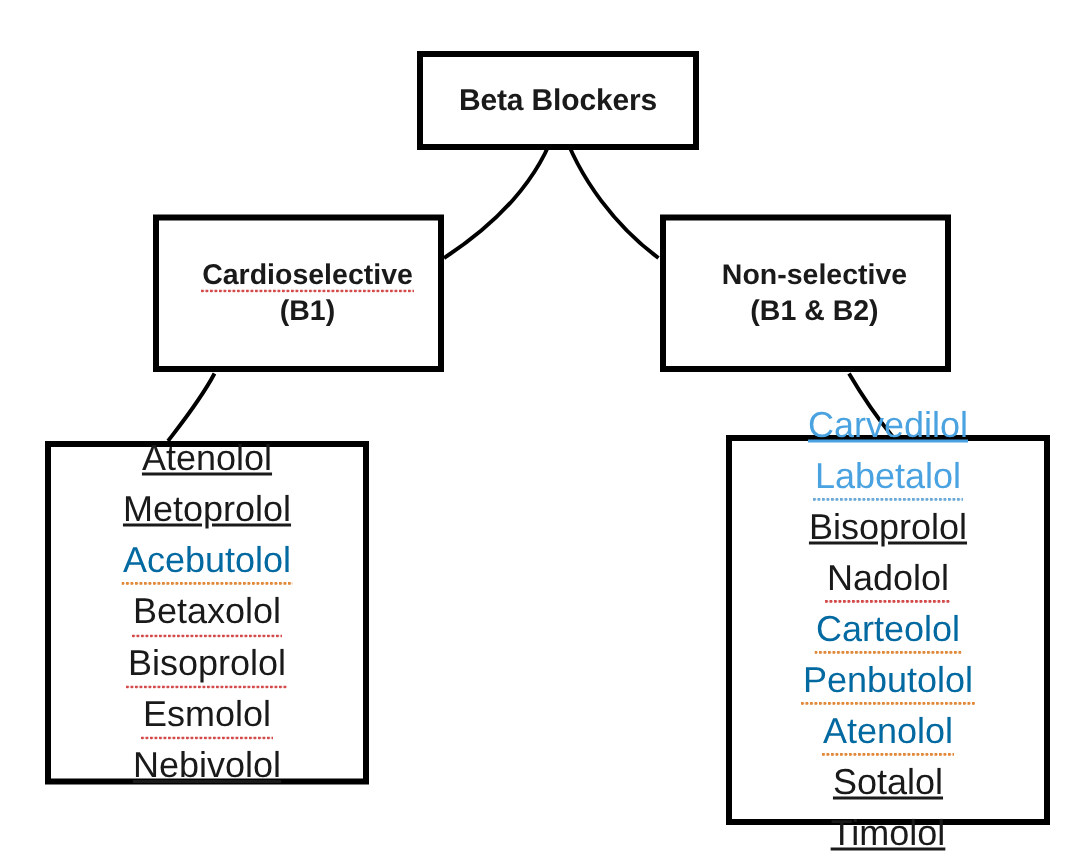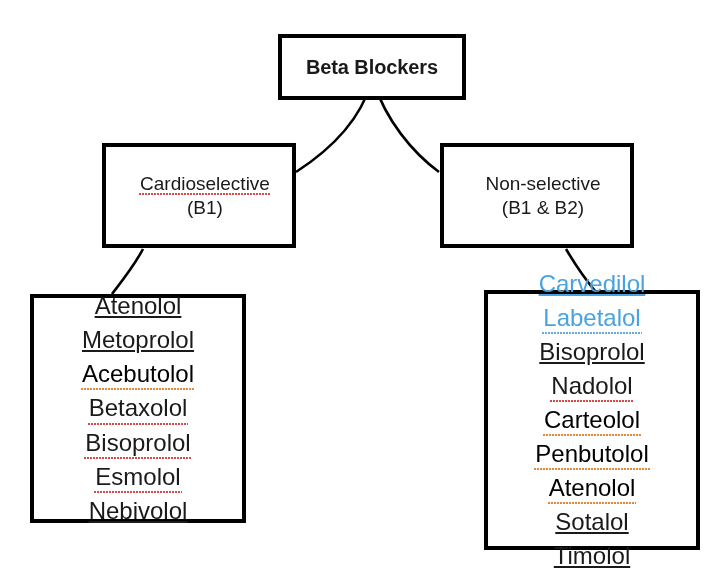--- a/index.html
+++ b/index.html
@@ -60,21 +60,21 @@
   
   .node-mid {
     top: 143px;
     width: 194px;
     height: 105px;
   }
   #node-cardio { left: 102px; }
   #node-nonsel { left: 440px; }
   .node-mid .node-line {
     font-size: 19px;
-    font-weight: 400;
+    font-weight: 700;
     margin-left: 12px;
   }
 
   
   #node-list-cardio {
     left: 30px;
     top: 294px;
     width: 216px;
     height: 229px;
   }
@@ -91,21 +91,21 @@
     width: 100%;
     text-align: center;
   }
   .drug {
     font-size: 24px;
     line-height: 1.42;
     white-space: nowrap;
     color: #1a1a1a;
     text-decoration: underline;
   }
-  .drug.c-orange { color: #000000; }
+  .drug.c-orange { color: #0369a1; }
   .drug.c-blue   { color: #4aa3e0; }
 
   
   .spell {
     position: relative;
     display: inline-block;
   }
   .spell::after {
     content: "";
     position: absolute;

